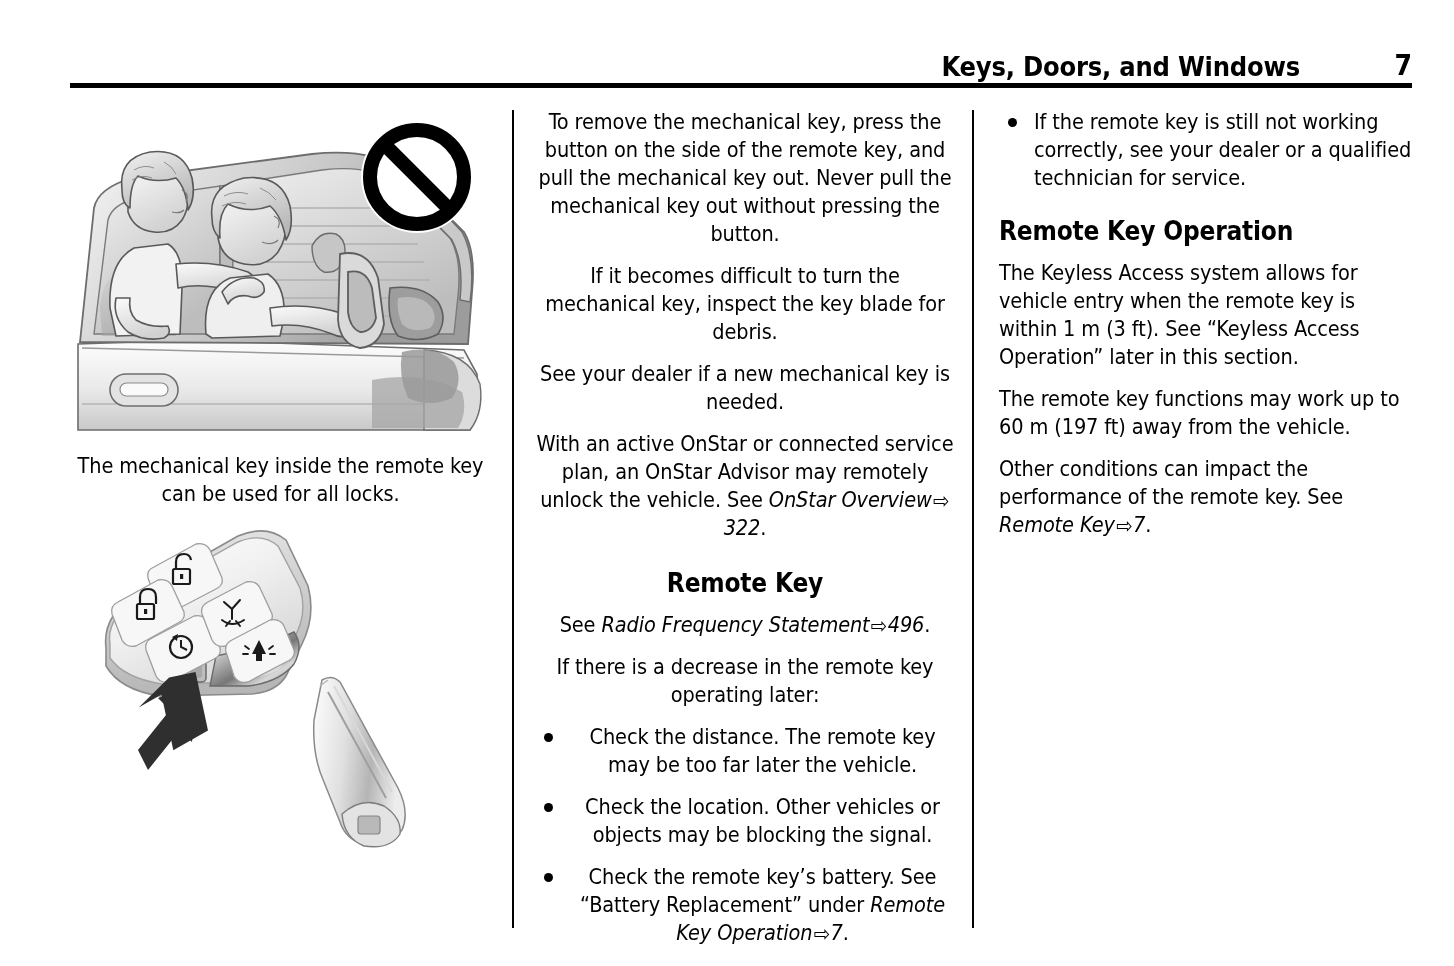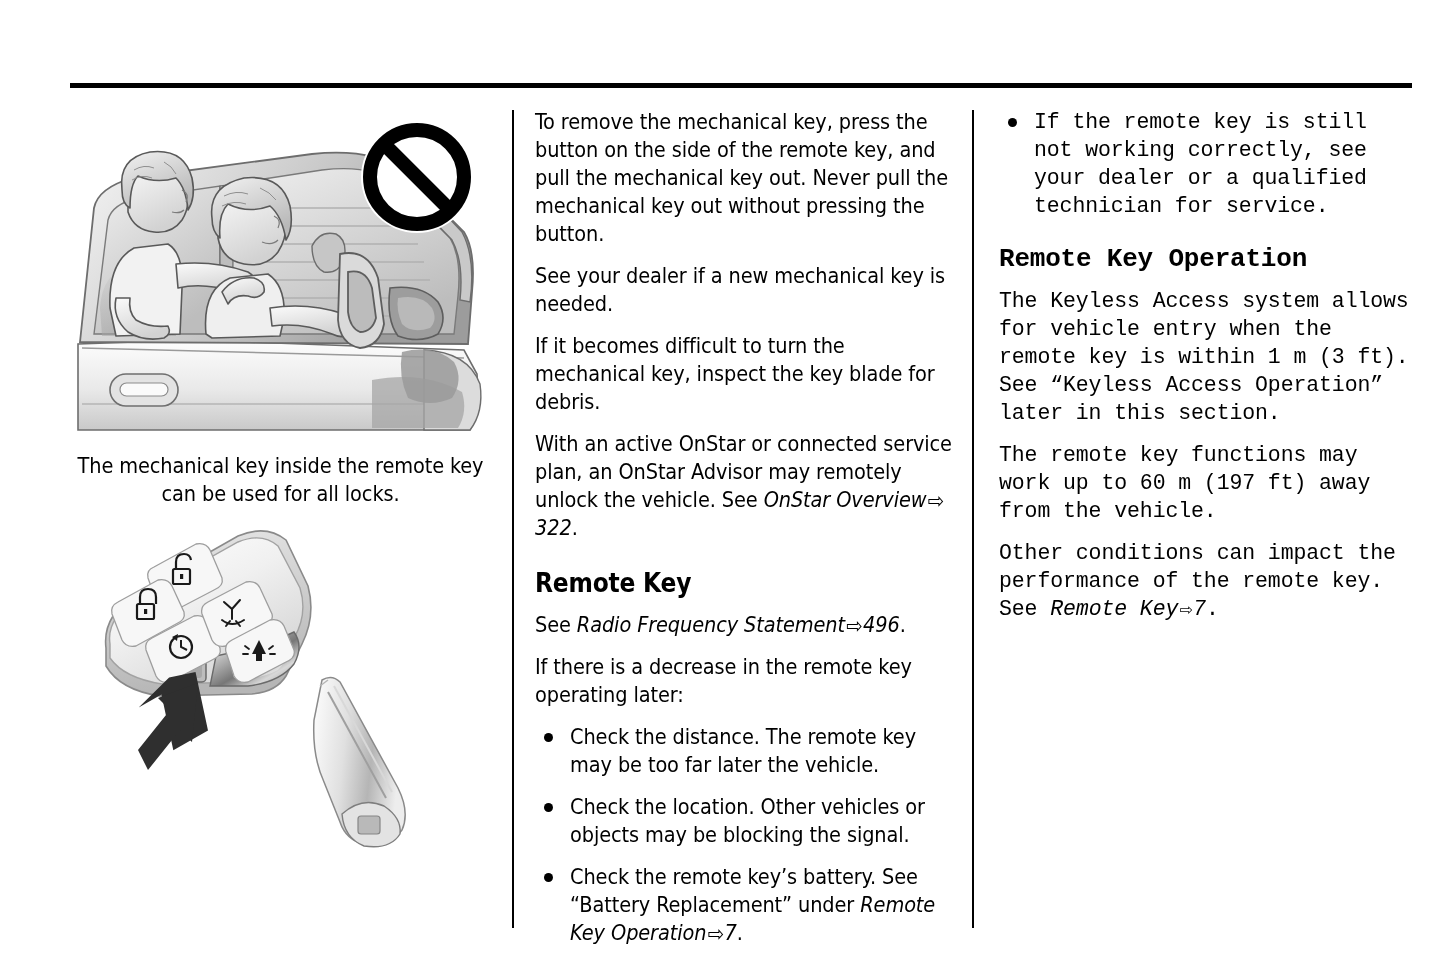--- a/index.html
+++ b/index.html
@@ -66,22 +66,22 @@
     background: #000;
   }
   .divider.left-div  { left: 512px; }
   .divider.right-div { left: 972px; }
 
   
   .col {
     position: absolute;
     top: 108px;
   }
-  .col-2 { left: 535px; width: 420px; }
-  .col-3 { left: 999px; width: 415px; font-family: Liberation Mono, monospace; }
+  .col-2 { left: 535px; width: 420px; text-align: center; }
+  .col-3 { left: 999px; width: 415px; }
 
   p.body {
     margin: 0 0 14px 0;
     font-size: 21.5px;
     line-height: 28px;
     letter-spacing: -0.1px;
   }
   p.body:last-child { margin-bottom: 0; }
 
   h2.section-head {
@@ -155,20 +155,24 @@
     width: 405px;
     height: 365px;
   }
   .fig-fob svg { display: block; width: 100%; height: 100%; }
 </style>
 </head>
 <body>
 
 <div class="page">
 
+  <div class="header">
+    <div class="header-title">Keys, Doors, and Windows</div>
+    <div class="header-pagenum">7</div>
+  </div>
   <div class="header-rule"></div>
 
   <div class="divider left-div"></div>
   <div class="divider right-div"></div>
 
   <div class="fig-car">
     <svg viewBox="0 0 415 325" xmlns="http://www.w3.org/2000/svg">
       <defs>
         <linearGradient id="gBody" x1="0" y1="0" x2="0" y2="1">
           <stop offset="0%" stop-color="#fdfdfd"></stop>
@@ -414,22 +418,22 @@
 
         <path d="M262 294 Q282 276 304 286 Q322 298 320 314 Q310 330 284 326 Q264 318 262 294 Z" fill="#e3e3e3" stroke="#7e7e7e" stroke-width="1.4"></path>
         <rect x="278" y="296" width="22" height="18" rx="3" fill="#b9b9b9" stroke="#868686" stroke-width="1.2"></rect>
         <path d="M240 166 L248 160" stroke="#b5b5b5" stroke-width="1.4" fill="none"></path>
       </g>
     </svg>
   </div>
 
   <div class="col col-2">
     <p class="body">To remove the mechanical key, press the button on the side of the remote key, and pull the mechanical key out. Never pull the mechanical key out without pressing the button.</p>
+    <p class="body">If it becomes difficult to turn the mechanical key, inspect the key blade for debris.</p>
     <p class="body">See your dealer if a new mechanical key is needed.</p>
-    <p class="body">If it becomes difficult to turn the mechanical key, inspect the key blade for debris.</p>
 
     <p class="body">
       <span>With an active OnStar or connected service plan, an OnStar Advisor may remotely unlock the vehicle. See </span><span class="italic">OnStar Overview</span><span class="arrow-glyph">⇨</span><span class="italic">322</span><span>.</span>
     </p>
 
     <h2 class="section-head">Remote Key</h2>
 
     <p class="body">
       <span>See </span><span class="italic">Radio Frequency Statement</span><span class="arrow-glyph">⇨</span><span class="italic">496</span><span>.</span>
     </p>

